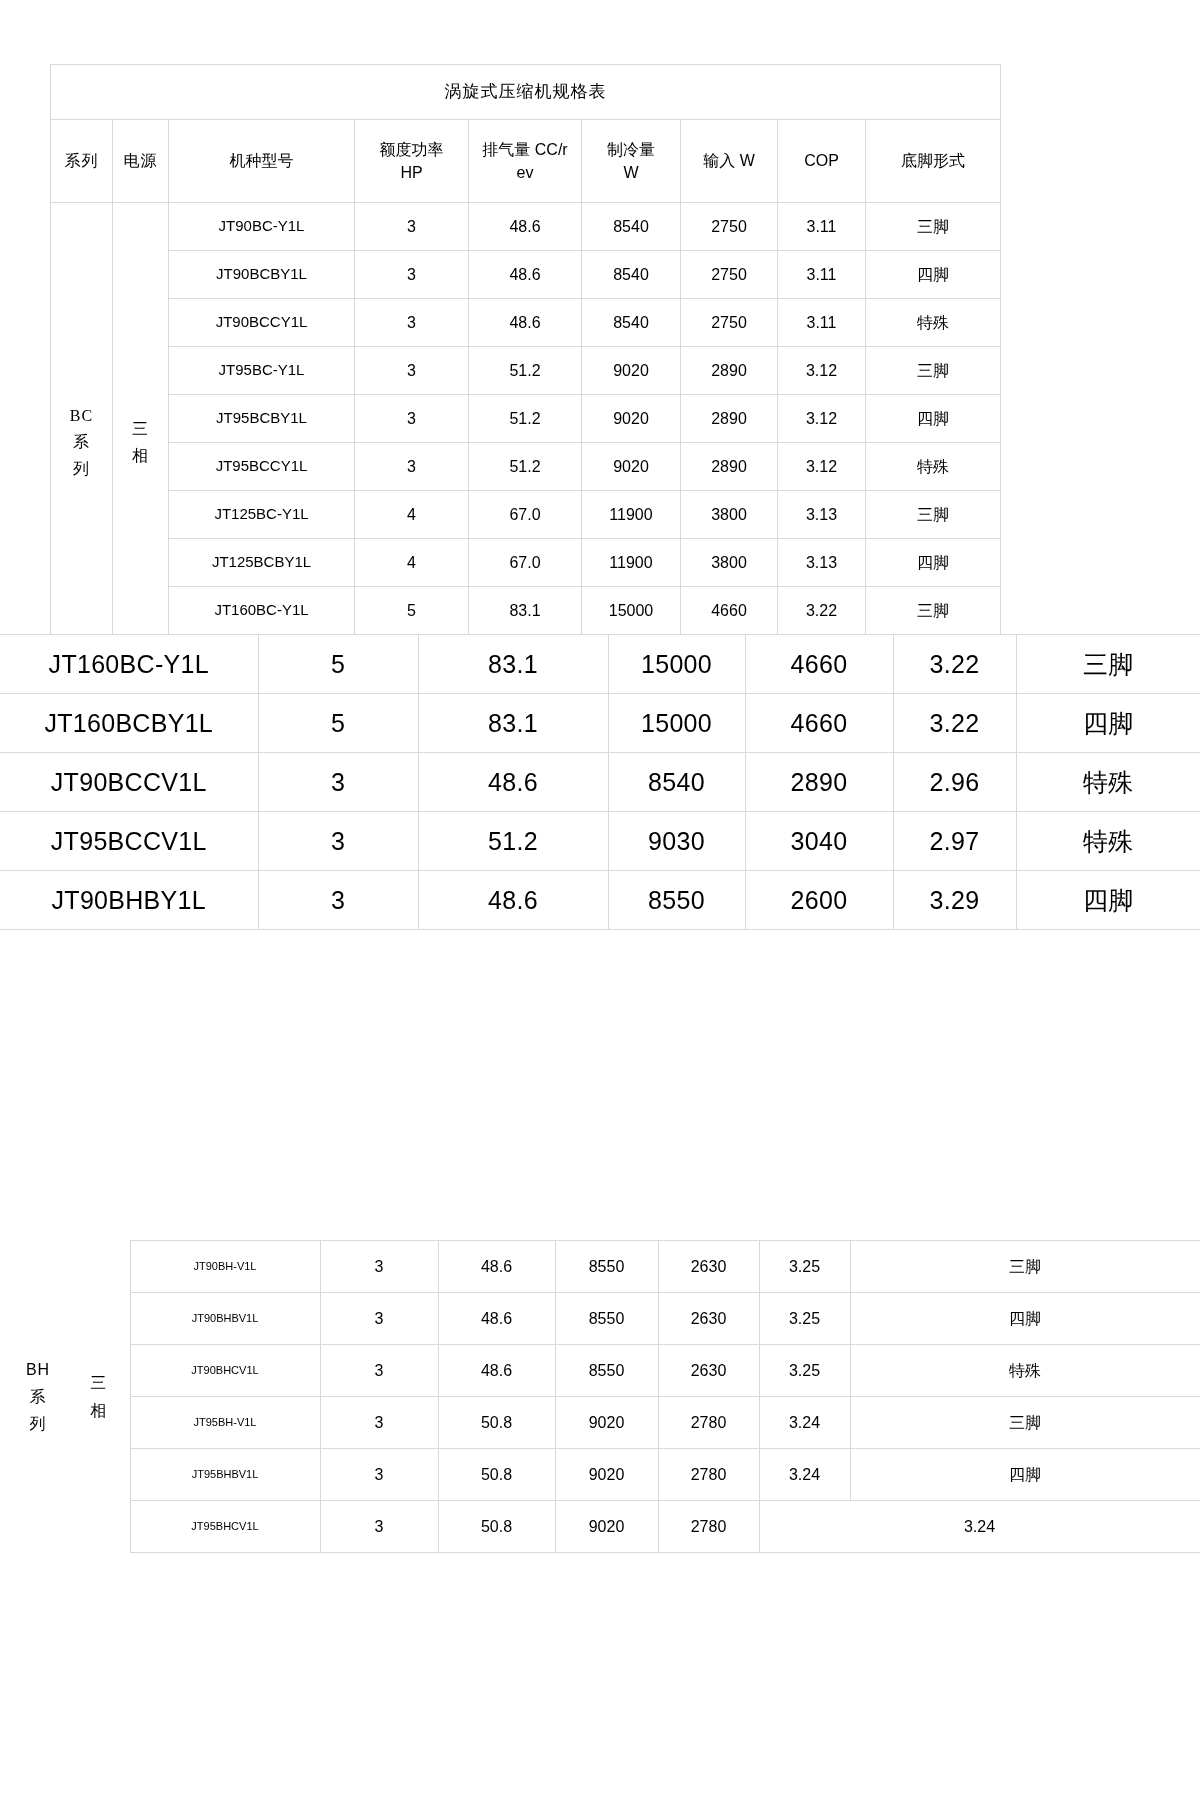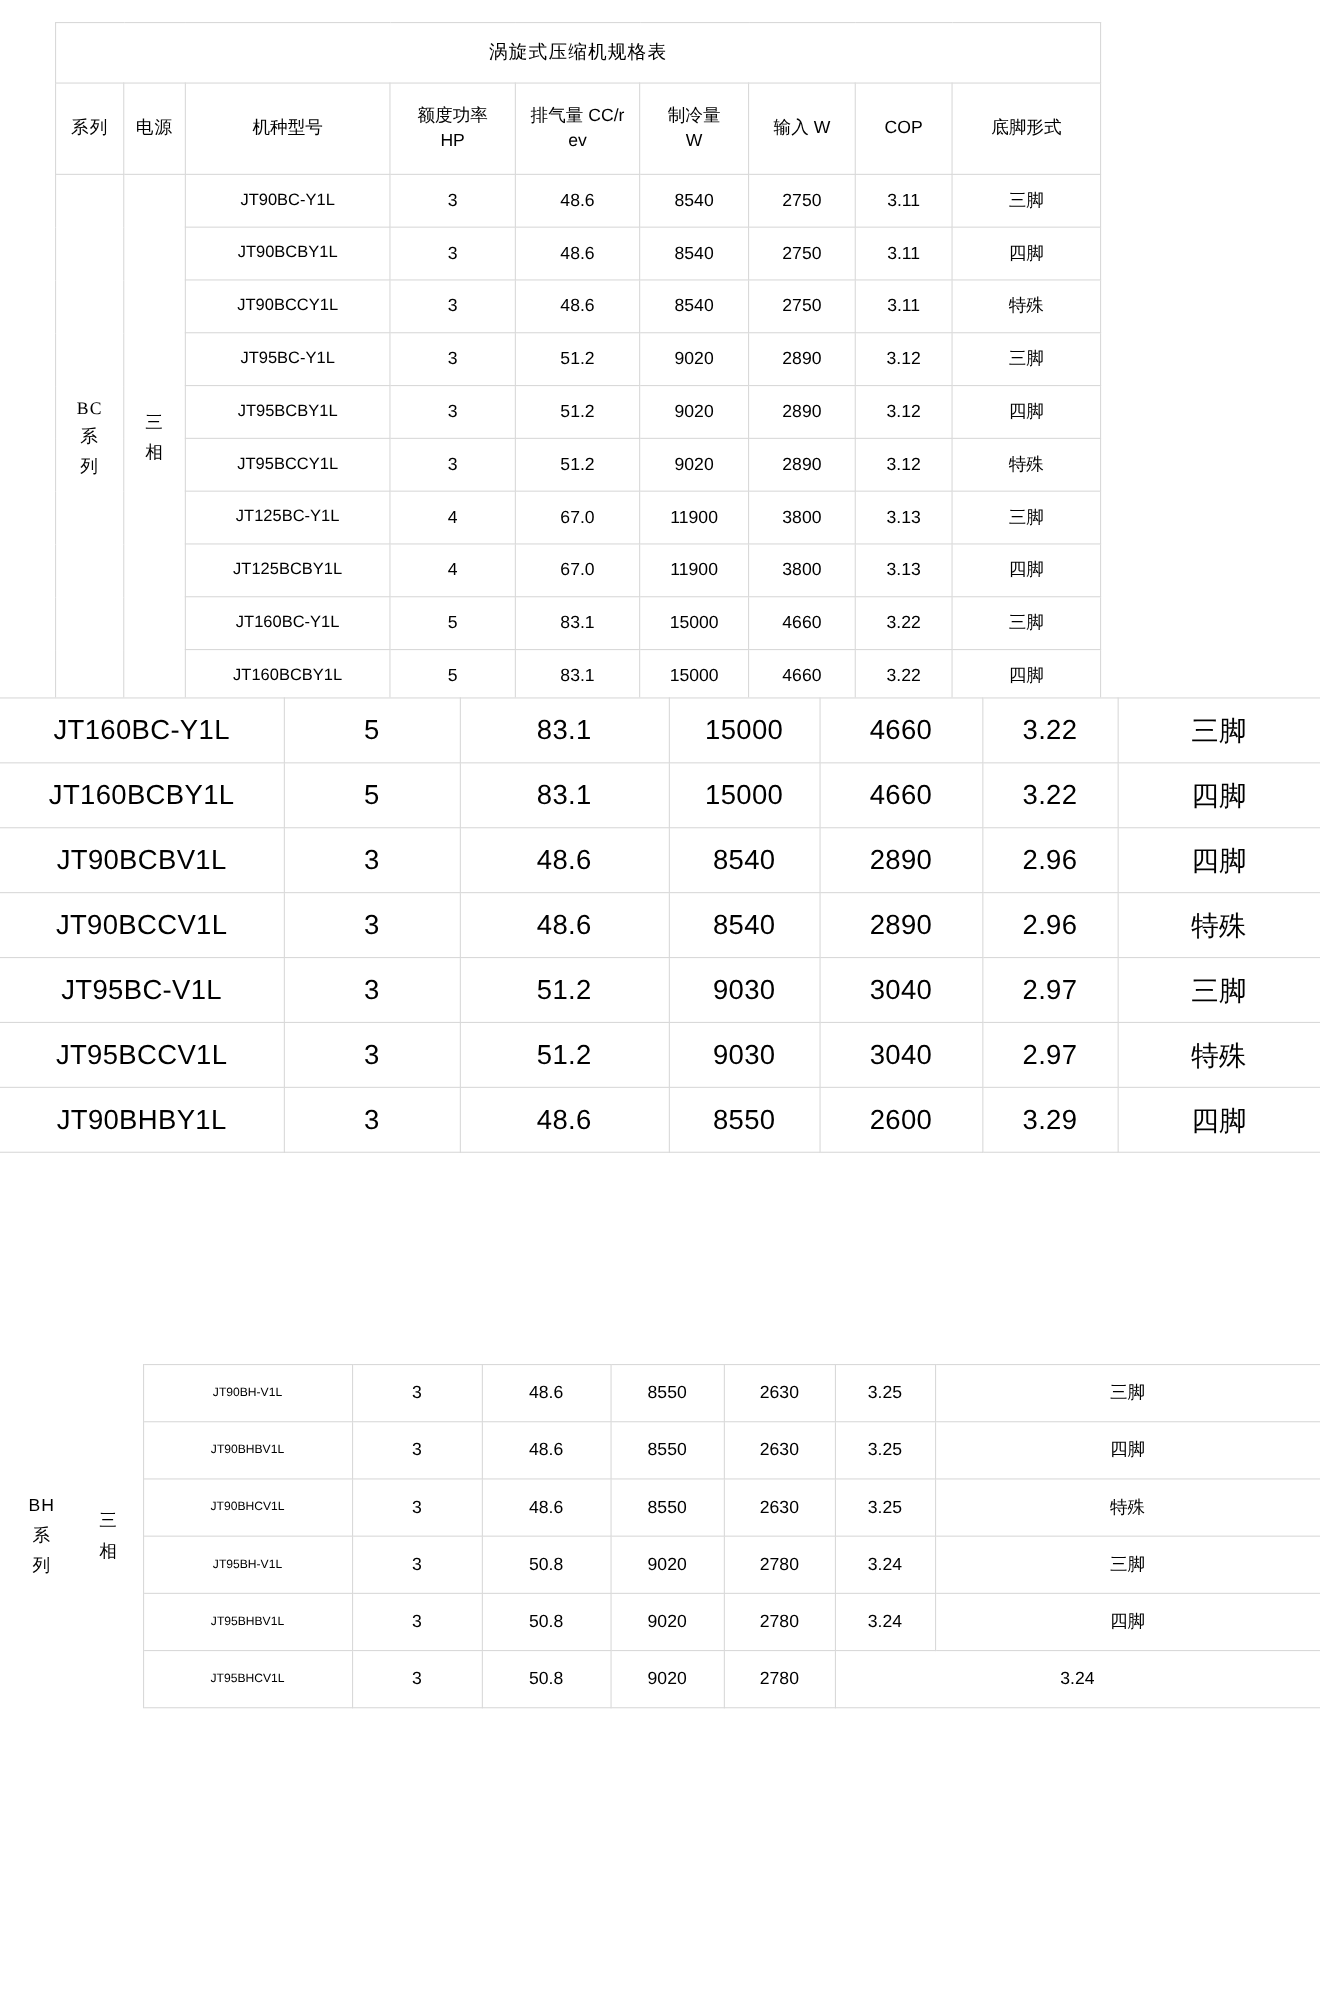--- a/index.html
+++ b/index.html
@@ -37,21 +37,21 @@
     background: #fff;
   }
 
   
   .sec-a {
     position: absolute;
     left: 50px;
     top: 20px;
     width: 950px;
   }
-  .sec-a table.spec { width: 950px; }
+  .sec-a table.spec { width: 950px; margin-top: 44px; }
   .sec-a td {
     font-size: 16px;
     height: 47px;
     padding: 0 2px;
     line-height: 1.25;
   }
   .sec-a .title-cell {
     height: 54px;
     font-size: 17px;
     letter-spacing: 1px;
@@ -289,45 +289,27 @@
           <tr>
             <td class="first">JT160BCBY1L</td>
             <td>5</td>
             <td>83.1</td>
             <td>15000</td>
             <td>4660</td>
             <td>3.22</td>
             <td class="last">四脚</td>
           </tr>
           <tr>
-            <td class="first">JT90BCBV1L</td>
-            <td>3</td>
-            <td>48.6</td>
-            <td>8540</td>
-            <td>2890</td>
-            <td>2.96</td>
-            <td class="last">四脚</td>
-          </tr>
-          <tr>
             <td class="first">JT90BCCV1L</td>
             <td>3</td>
             <td>48.6</td>
             <td>8540</td>
             <td>2890</td>
             <td>2.96</td>
             <td class="last">特殊</td>
-          </tr>
-          <tr>
-            <td class="first">JT95BC-V1L</td>
-            <td>3</td>
-            <td>51.2</td>
-            <td>9030</td>
-            <td>3040</td>
-            <td>2.97</td>
-            <td class="last">三脚</td>
           </tr>
           <tr>
             <td class="first">JT95BCCV1L</td>
             <td>3</td>
             <td>51.2</td>
             <td>9030</td>
             <td>3040</td>
             <td>2.97</td>
             <td class="last">特殊</td>
           </tr>

